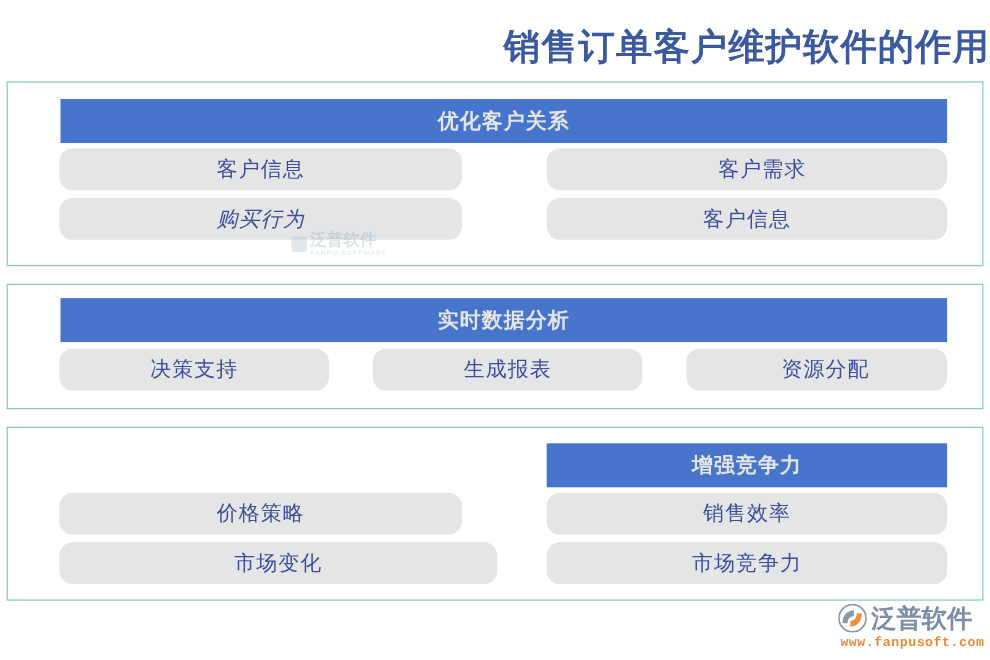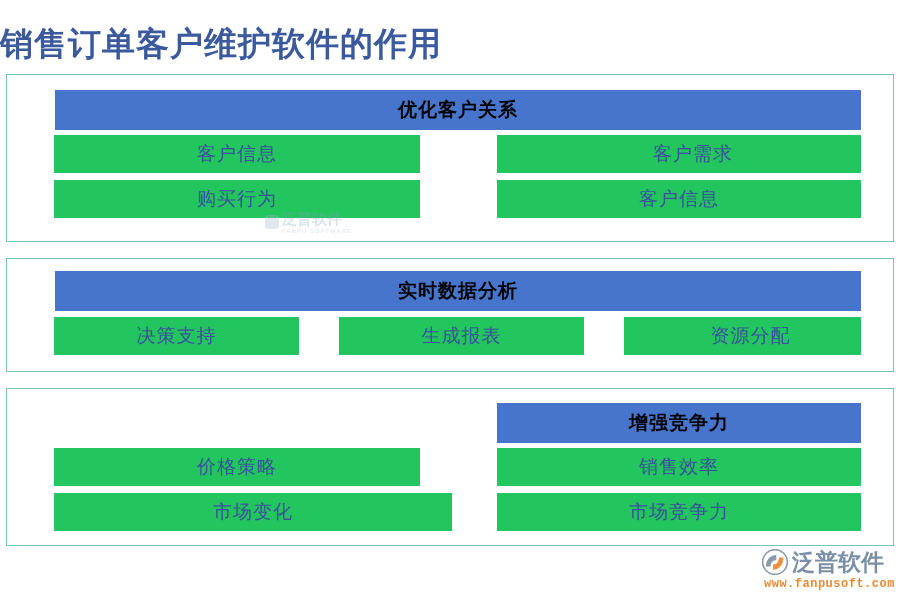--- a/index.html
+++ b/index.html
@@ -21,21 +21,21 @@
     height: 600px;
     box-sizing: border-box;
   }
 
   
   .page-title {
     position: absolute;
     left: 0;
     top: 22px;
     width: 900px;
-    text-align: left;
+    text-align: right;
     font-size: 33px;
     font-weight: 700;
     color: #3b5a9d;
     letter-spacing: 1px;
     line-height: 44px;
     white-space: nowrap;
   }
 
   
   .section-card {
@@ -47,51 +47,52 @@
 
   #section-1 { left: 6px;  top: 74px;  width: 888px; height: 168px; }
   #section-2 { left: 6px;  top: 258px; width: 888px; height: 114px; }
   #section-3 { left: 6px;  top: 388px; width: 888px; height: 158px; }
 
   
   .group-header {
     position: absolute;
     box-sizing: border-box;
     background: #4775cc;
-    color: #000000;
+    color: #e5e5e5;
     font-size: 19px;
     font-weight: 700;
     display: flex;
     align-items: center;
     justify-content: center;
     letter-spacing: 1px;
     white-space: nowrap;
     font-family: Liberation Mono, monospace;
   }
 
   
   .item-box {
     position: absolute;
     box-sizing: border-box;
-    background: #22c55e;
+    background: #e5e5e5;
     color: #3b4f9e;
     font-size: 19px;
     font-weight: 400;
     display: flex;
     align-items: center;
     justify-content: center;
     letter-spacing: 1px;
     white-space: nowrap;
+    border-radius: 12px;
   }
 
   
   #s1-header     { left: 48px;  top: 15px; width: 806px; height: 40px; }
   #s1-item-0     { left: 47px;  top: 60px; width: 366px; height: 38px; }
   #s1-item-1     { left: 490px; top: 60px; width: 364px; height: 38px; padding-left: 28px; }
-  #s1-item-2     { left: 47px;  top: 105px; width: 366px; height: 38px; }
+  #s1-item-2     { left: 47px;  top: 105px; width: 366px; height: 38px; font-style: italic; }
   #s1-item-3     { left: 490px; top: 105px; width: 364px; height: 38px; }
 
   
   #s2-header     { left: 48px;  top: 12px; width: 806px; height: 40px; }
   #s2-item-0     { left: 47px;  top: 58px; width: 245px; height: 38px; }
   #s2-item-1     { left: 332px; top: 58px; width: 245px; height: 38px; }
   #s2-item-2     { left: 617px; top: 58px; width: 237px; height: 38px; padding-left: 16px; }
 
   
   #s3-headerA    { left: 48px;  top: 14px;  width: 365px; height: 40px; }

